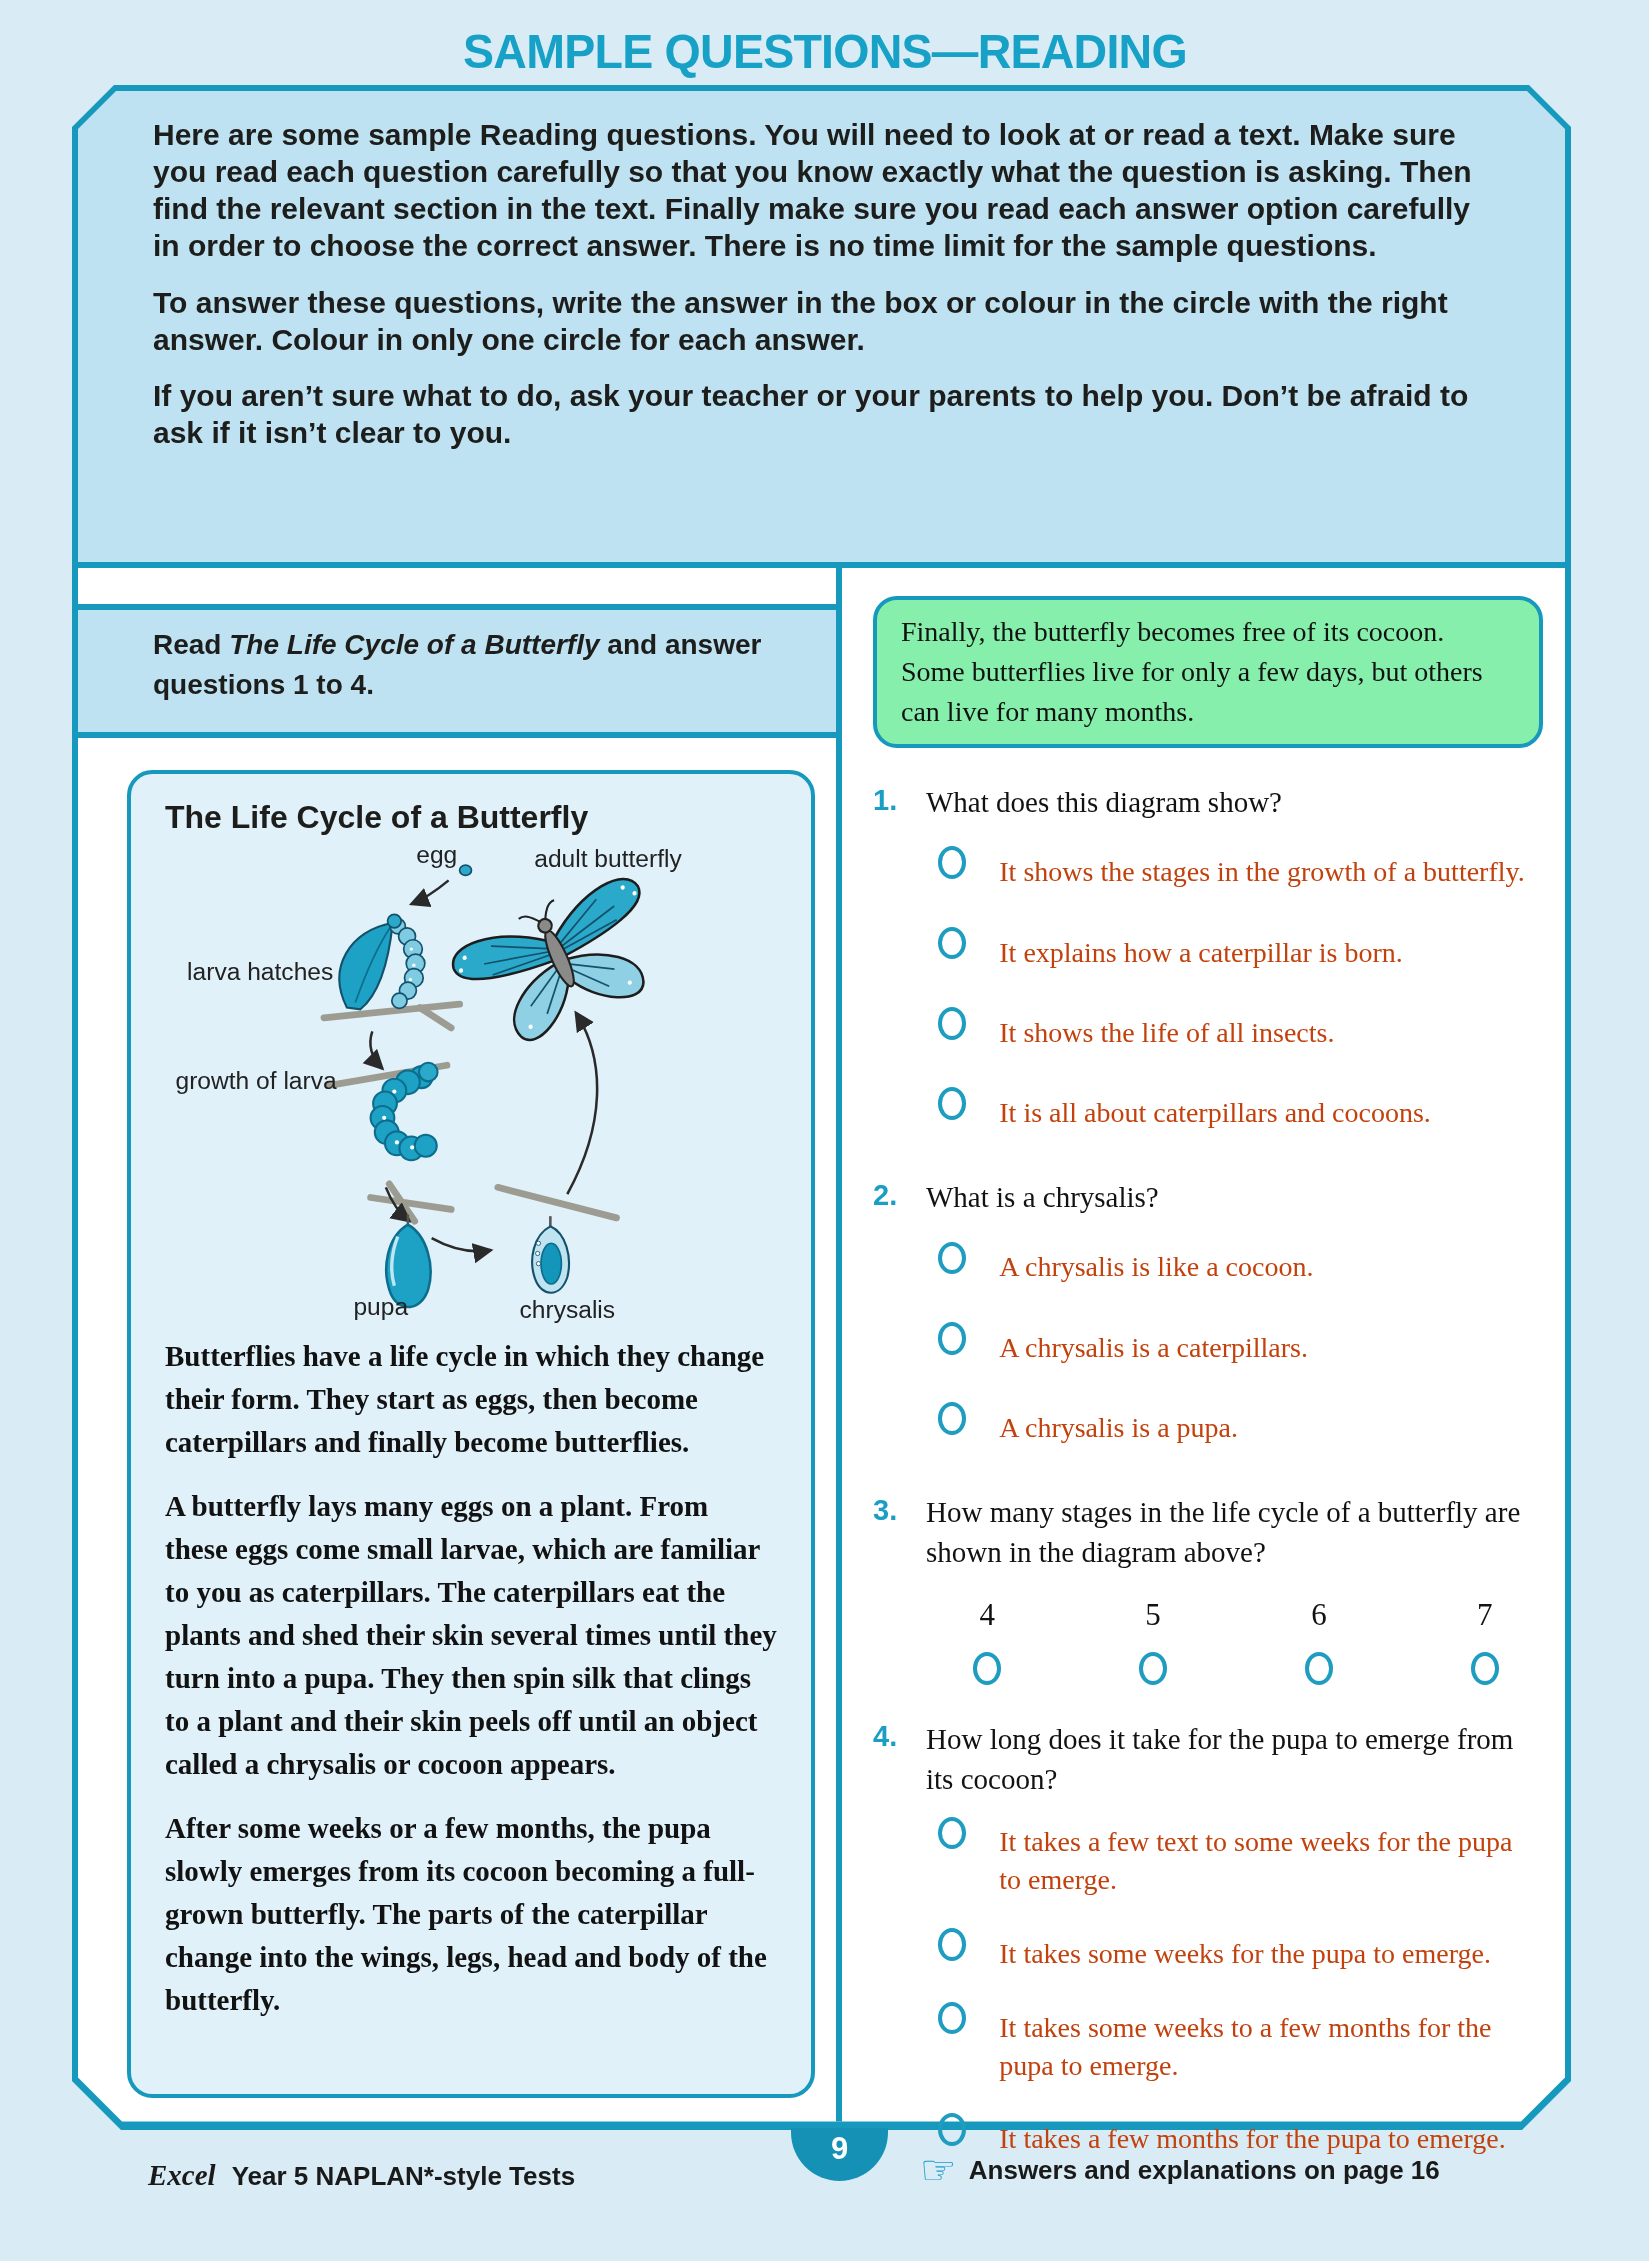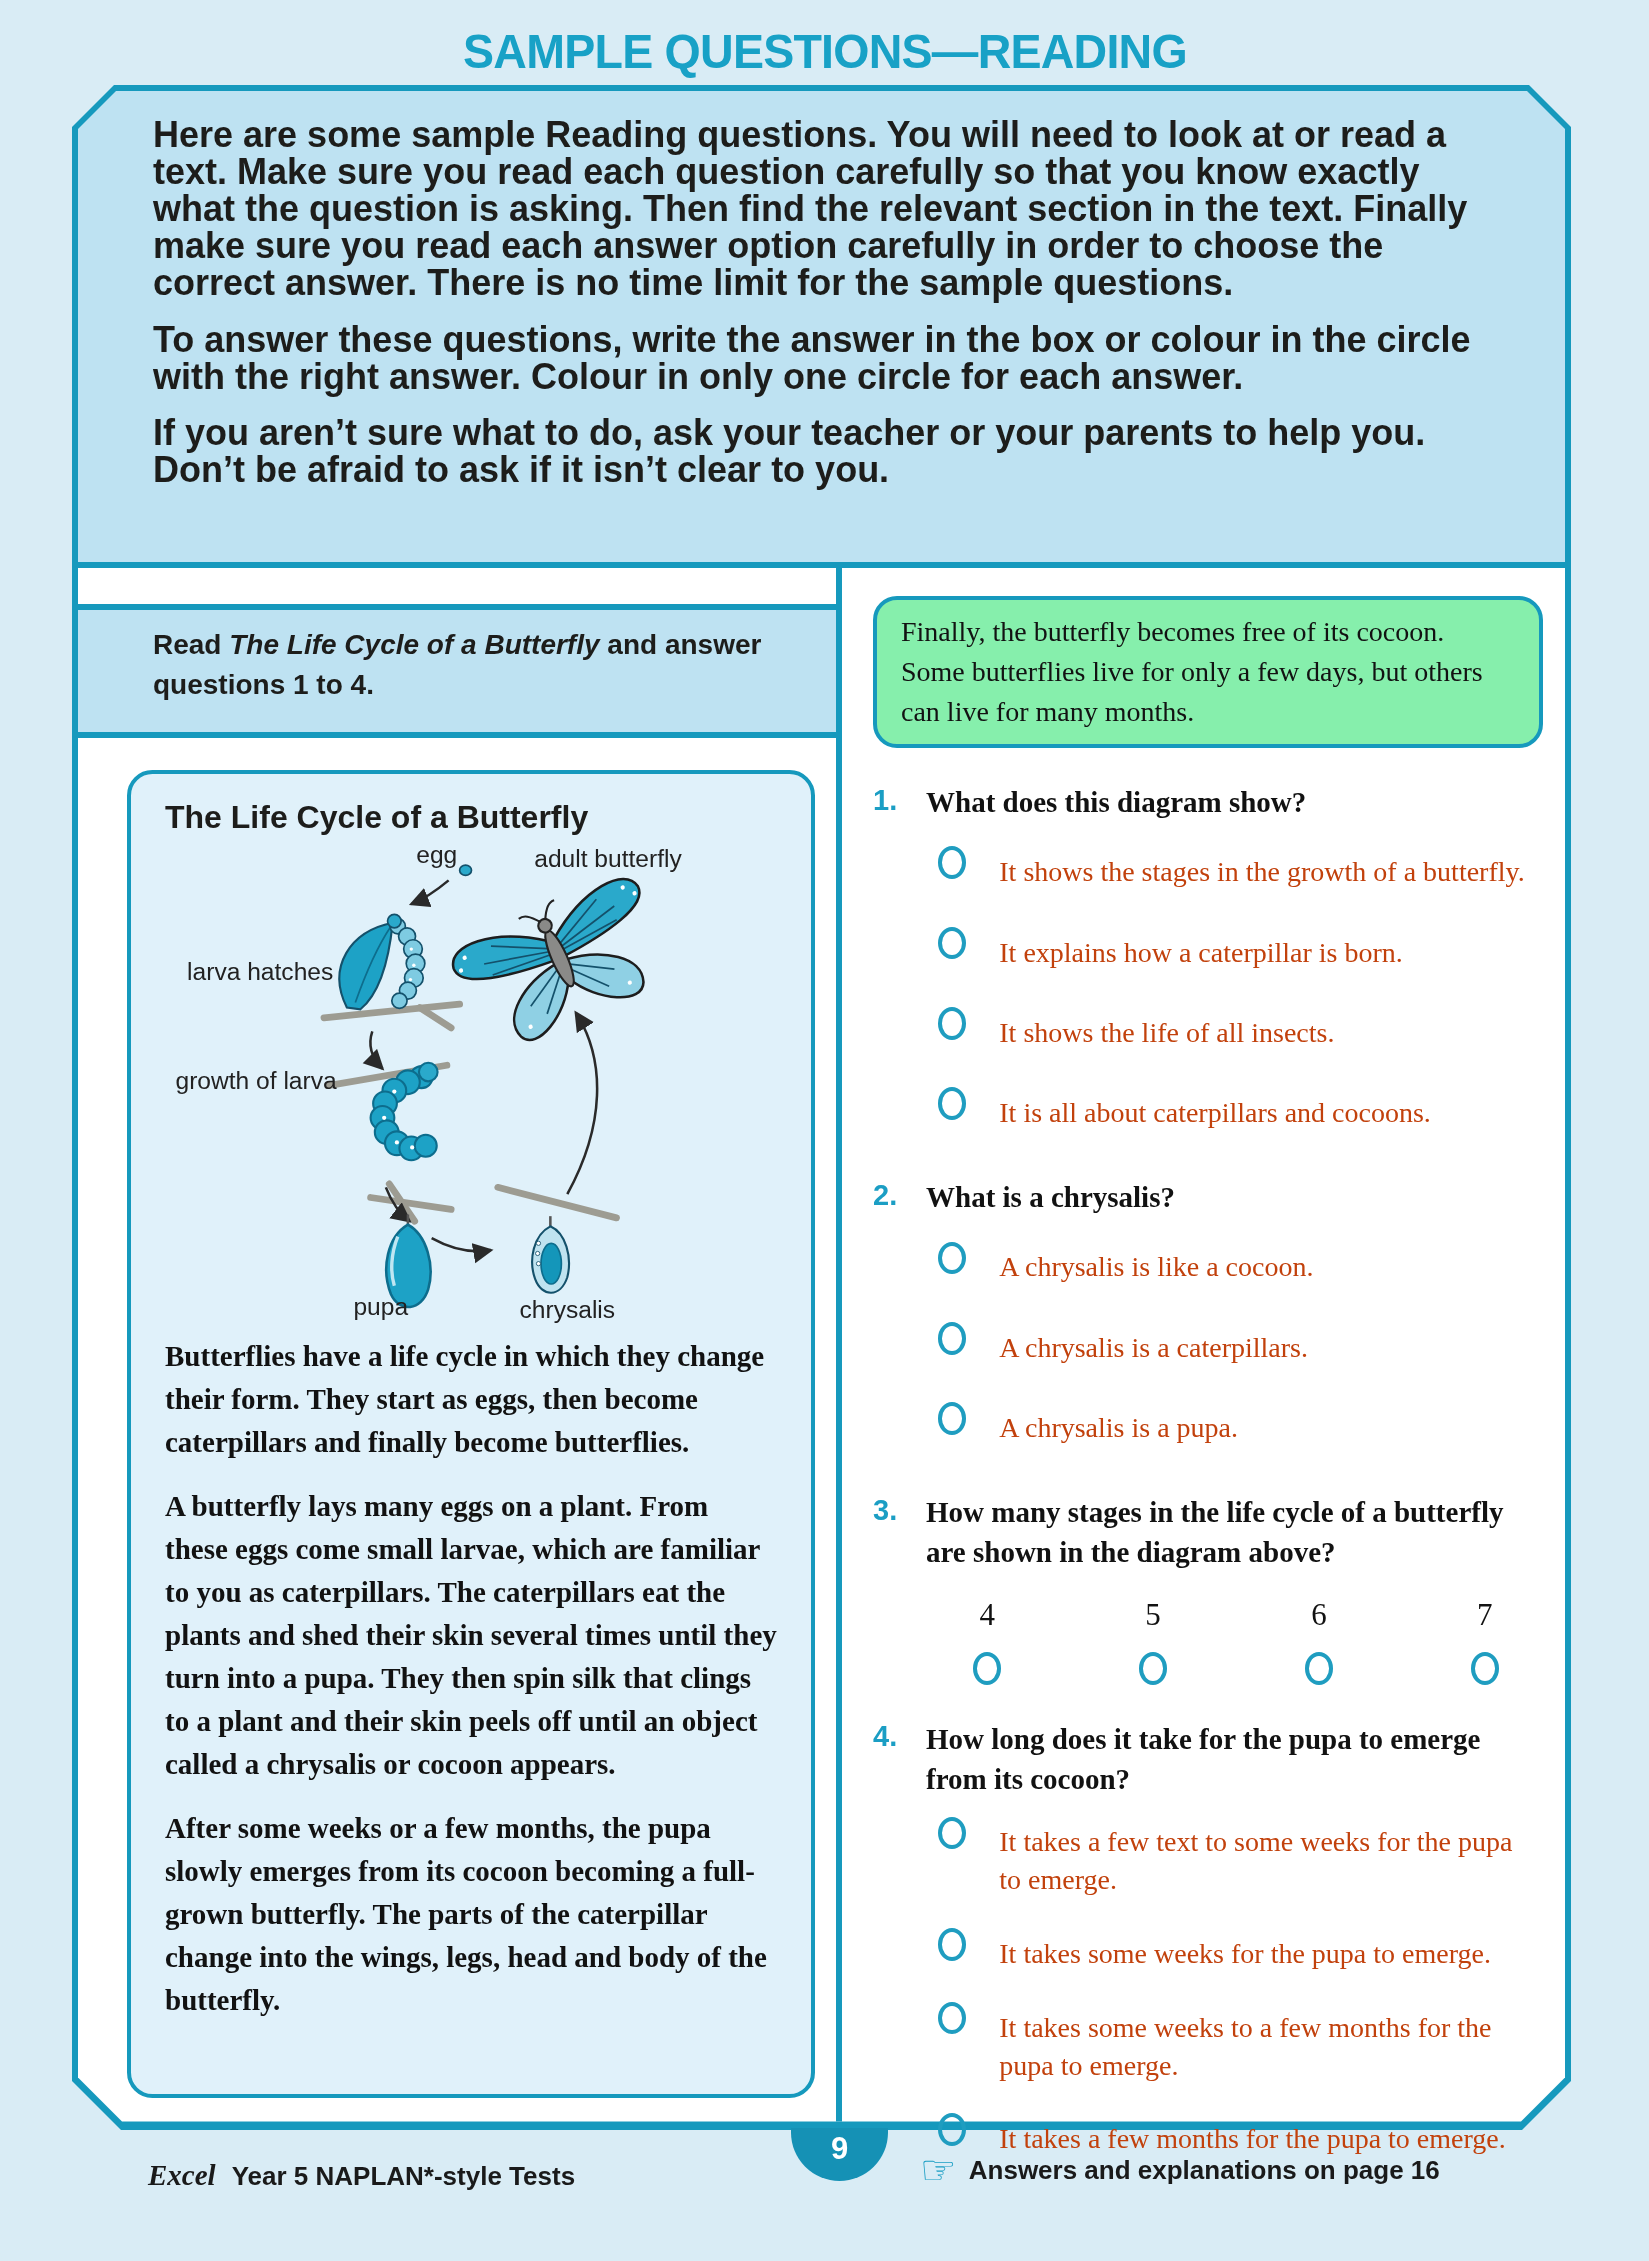--- a/index.html
+++ b/index.html
@@ -10,21 +10,21 @@
   .title{position:absolute;left:0;right:0;top:24px;margin:0;text-align:center;
          font-size:48px;font-weight:bold;letter-spacing:-0.8px;color:#18a1c6;
          transform:scaleX(.97);}
 
   
   .intro{position:absolute;left:72px;top:85px;width:1499px;height:483px;background:#1699bd;
          clip-path:polygon(42px 0,calc(100% - 42px) 0,100% 42px,100% 100%,0 100%,0 42px);}
   .intro-inner{position:absolute;left:6px;top:6px;right:6px;bottom:6px;background:#bee2f2;
          clip-path:polygon(38px 0,calc(100% - 38px) 0,100% 38px,100% 100%,0 100%,0 38px);
          box-sizing:border-box;padding:25.4px 75px 0 75px;}
-  .intro-inner p{margin:0 0 19.5px 0;font-size:36px;line-height:37px;font-weight:bold;color:#1d1d1b;}
+  .intro-inner p{margin:0 0 19.5px 0;font-size:30px;line-height:37px;font-weight:bold;color:#1d1d1b;}
 
   
   .panel{position:absolute;left:72px;top:568px;width:1499px;height:1562px;background:#1699bd;
          clip-path:polygon(0 0,100% 0,100% calc(100% - 49px),calc(100% - 49px) 100%,49px 100%,0 calc(100% - 49px));}
   .panel-inner{position:absolute;left:6px;top:0;right:6px;bottom:8.5px;background:#ffffff;
          clip-path:polygon(0 0,100% 0,100% calc(100% - 44px),calc(100% - 44px) 100%,44px 100%,0 calc(100% - 44px));}
   .divider{position:absolute;left:758px;top:0;bottom:0;width:6px;background:#1699bd;}
 
   
   .read-box{position:absolute;left:72px;top:604px;width:770px;height:134px;box-sizing:border-box;
@@ -44,21 +44,21 @@
 
   
   .right-col{position:absolute;left:873px;top:596px;width:670px;}
   .callout{box-sizing:border-box;border:4.2px solid #1699bd;border-radius:24px;background:#86efac;
          padding:12px 24px;}
   .callout p{margin:0;font-family:"Liberation Serif",serif;font-size:28px;line-height:40px;color:#121212;}
 
   .question{display:flex;margin-top:34px;}
   .qnum{flex:none;width:53px;font-size:29px;font-weight:bold;color:#1b9ec4;padding-top:1.7px;}
   .qbody{flex:1;min-width:0;}
-  .qtext{margin:0;font-family:"Liberation Serif",serif;font-size:29px;line-height:40px;color:#121212;font-weight:bold;}
+  .qtext{margin:0;font-family:"Liberation Serif",serif;font-size:29px;line-height:40px;color:#121212;}
   .opt{display:flex;align-items:flex-start;margin-top:20.3px;}
   .opt.tight{margin-top:13.6px;}
   .radio{flex:none;width:20.3px;height:24.6px;border:4.2px solid #1f9dc0;border-radius:50%;
          margin:4.2px 22px 0 12px;background:transparent;}
   .opt p{margin:11px;font-family:"Liberation Serif",serif;font-size:28px;line-height:38px;color:#c2410c;}
 
   .choice-row{display:flex;justify-content:space-between;width:526px;margin:25.4px 0 0 47px;}
   .choice{display:flex;flex-direction:column;align-items:center;}
   .choice-label{font-family:"Liberation Serif",serif;font-size:31px;color:#121212;}
   .choice .radio{margin:18.7px 0 0 0;}

